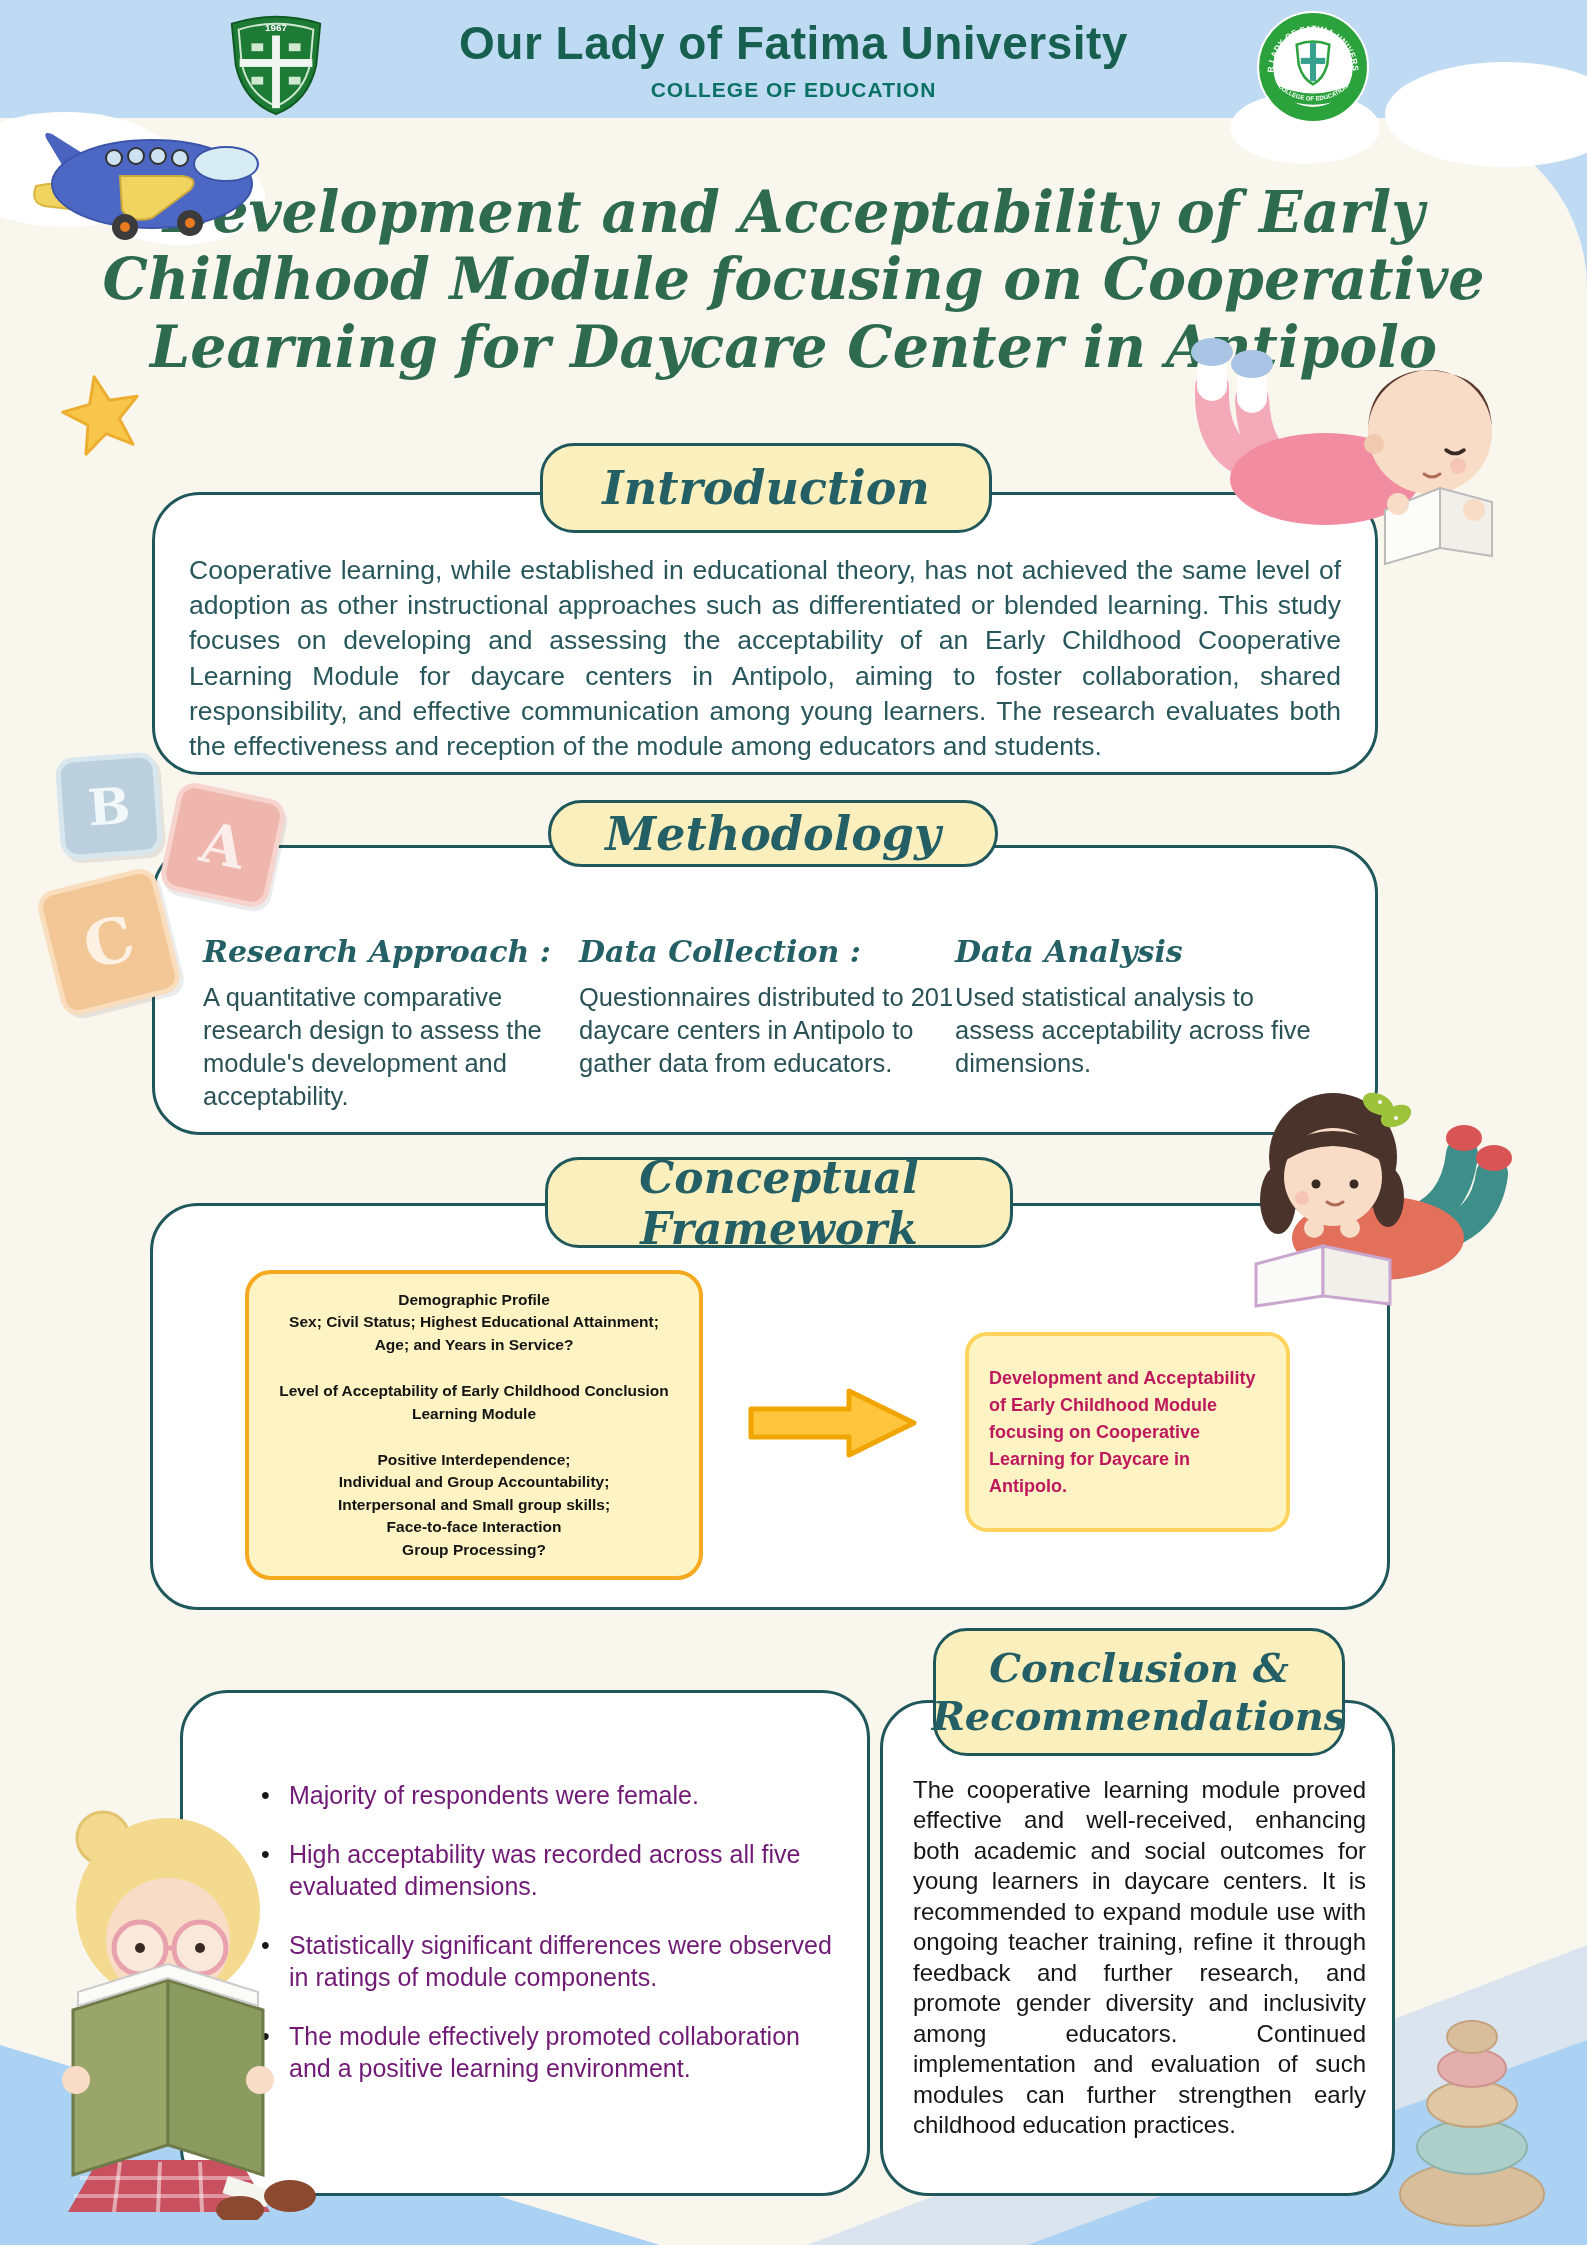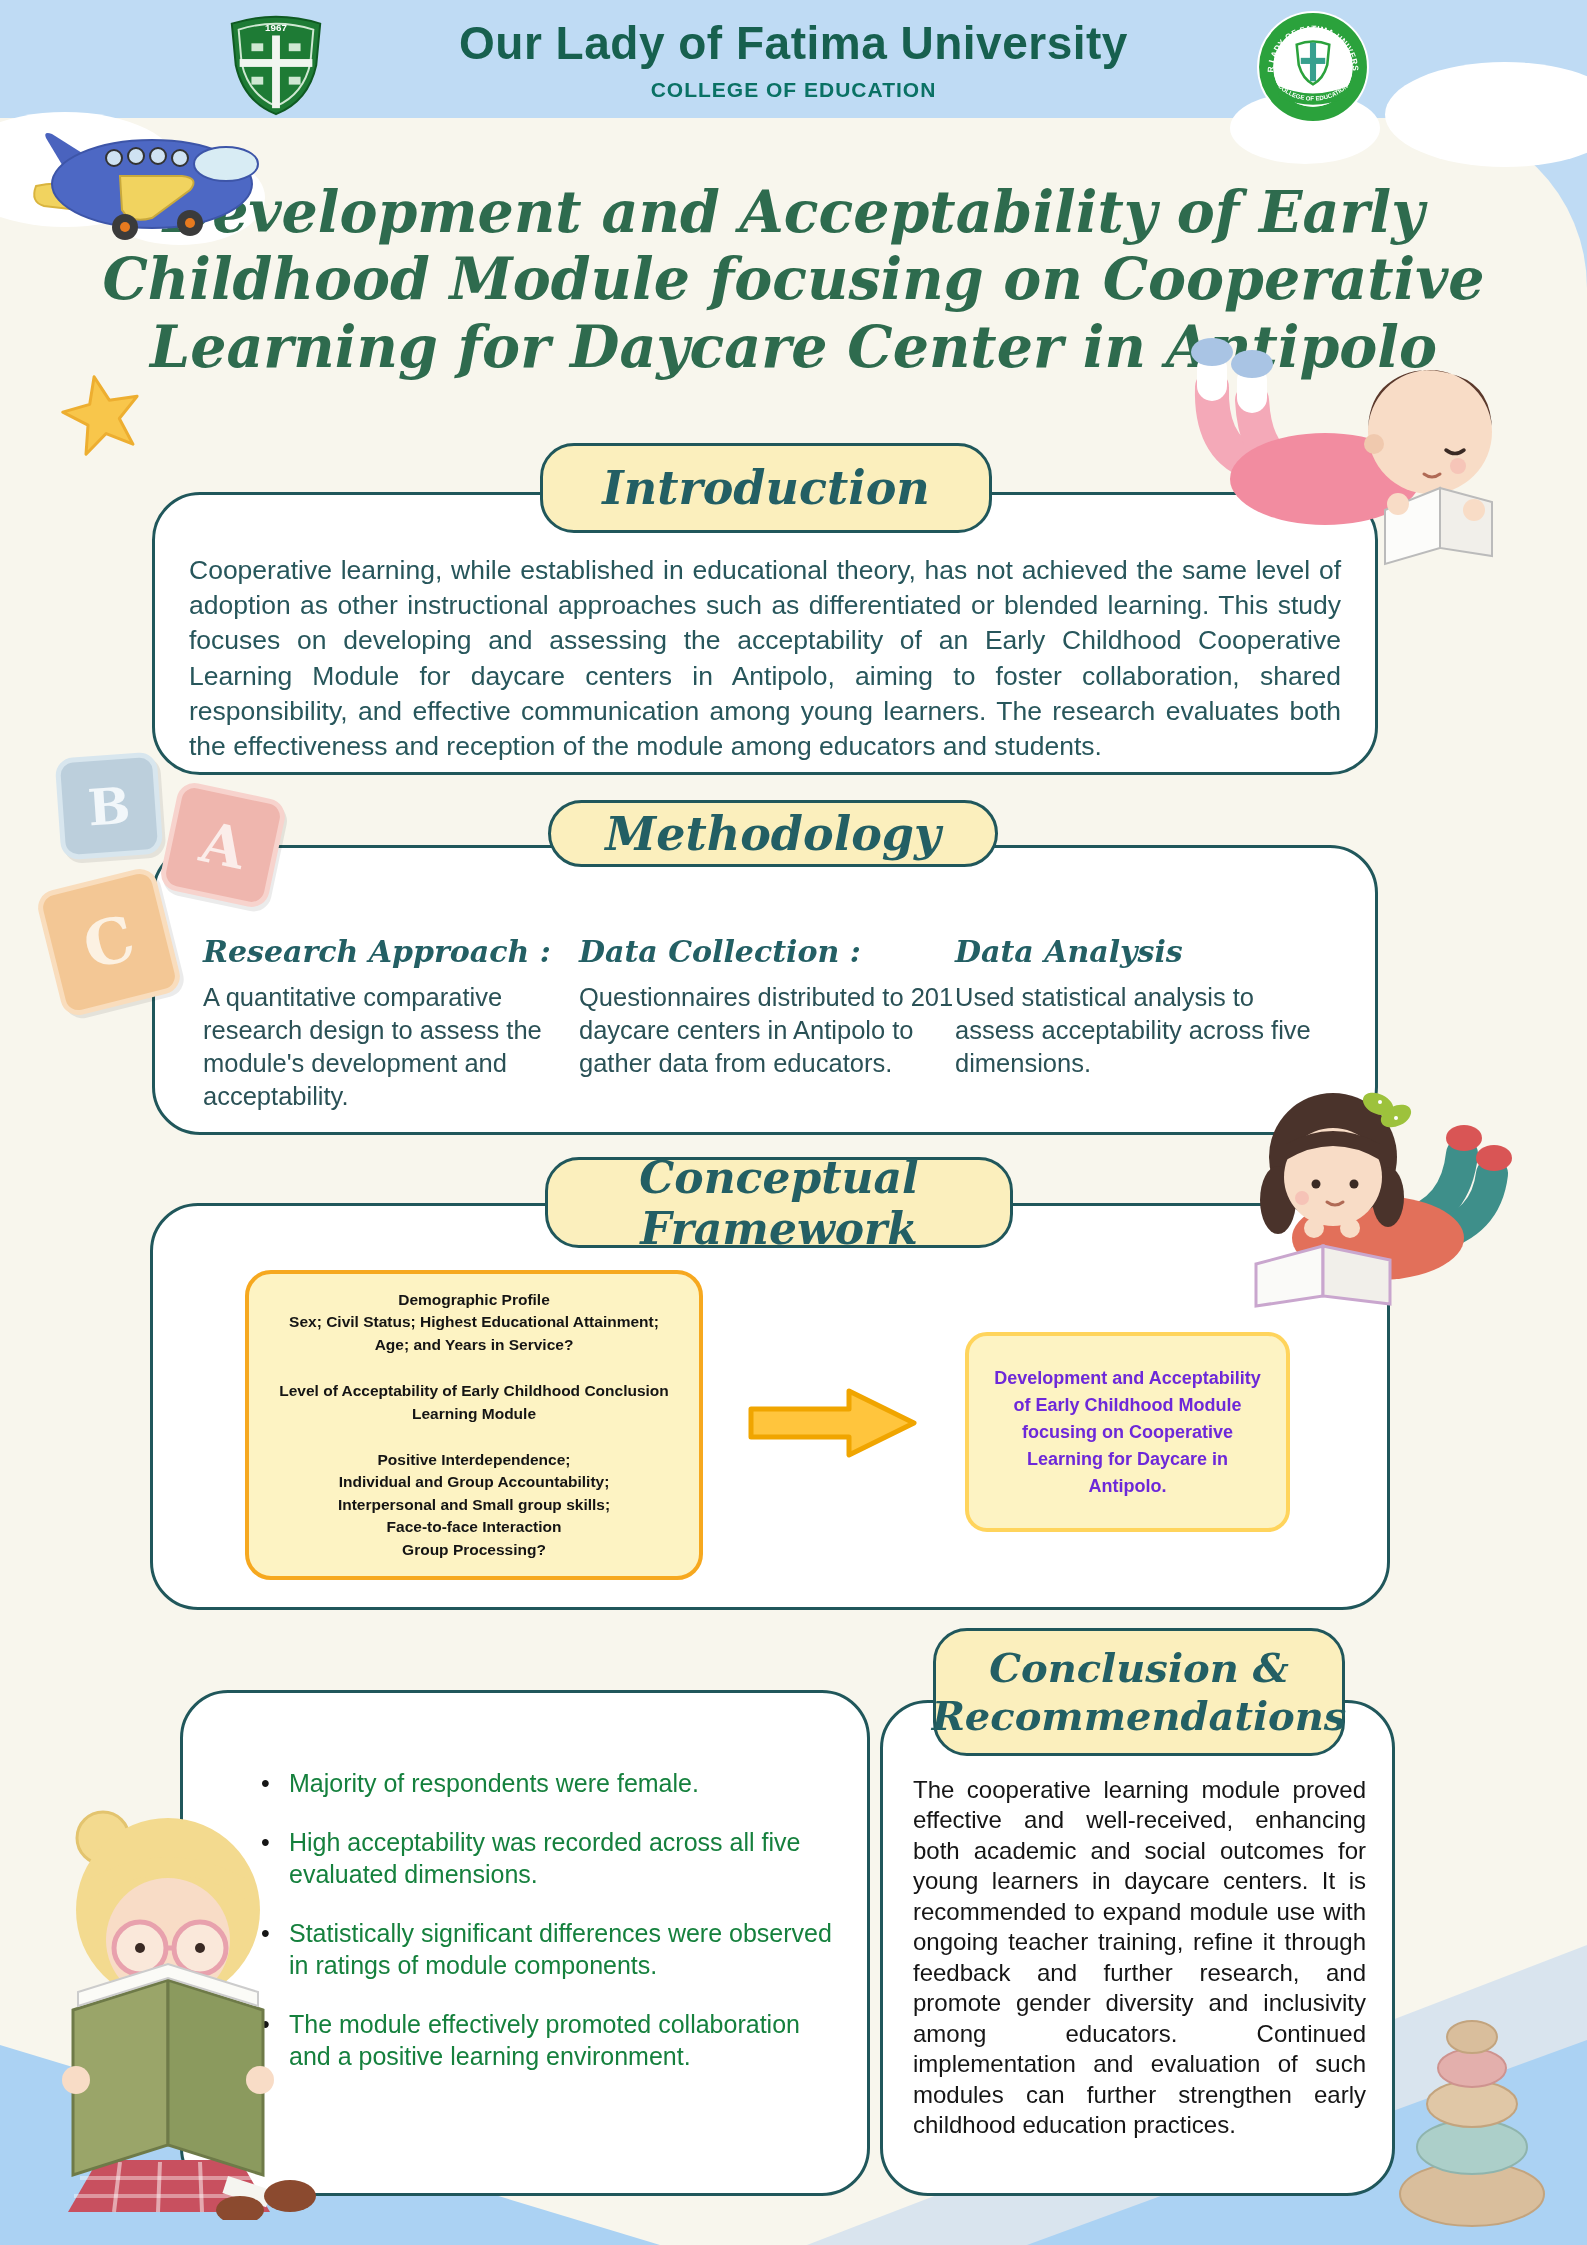--- a/index.html
+++ b/index.html
@@ -53,29 +53,29 @@
   .fw-box  { left:150px; top:1203px; width:1240px; height:407px; }
   .fw-pill { left:545px; top:1157px; width:468px; height:91px; font-size:44px; }
   .fw-input { position:absolute; left:245px; top:1270px; width:458px; height:310px; z-index:4;
               background:#FDF3C3; border:4px solid #F6A81F; border-radius:26px; box-sizing:border-box;
               display:flex; flex-direction:column; justify-content:center; text-align:center;
               padding:15px 22px; font-size:15.5px; line-height:1.45; color:#141414; font-weight:bold; }
   .fw-input p { margin:0 0 24px 0; white-space:pre-line; }
   .fw-input p:last-child { margin-bottom:0; }
   .fw-output { position:absolute; left:965px; top:1332px; width:325px; height:200px; z-index:4;
                background:#FDF3C3; border:4px solid #FFD45C; border-radius:22px; box-sizing:border-box;
-               display:flex; align-items:center; justify-content:center; text-align:center;
-               padding:10px 20px; font-size:18px; line-height:1.5; color:#6d28d9; font-weight:bold; }
+               display:flex; align-items:center; justify-content:center; text-align:left;
+               padding:10px 20px; font-size:18px; line-height:1.5; color:#be185d; font-weight:bold; }
   .fw-arrow { position:absolute; left:745px; top:1384px; width:175px; height:78px; z-index:4; }
 
   .results-box  { left:180px; top:1690px; width:690px; height:506px; }
   .results-pill { left:287px; top:1645px; width:458px; height:88px; font-size:42px; }
   .results-list { margin:0; padding:74px 28px 0 76px; list-style:none; }
   .results-list li { position:relative; padding-left:30px; margin-bottom:27px;
-                     font-size:25px; line-height:1.28; color:#15803d; }
+                     font-size:25px; line-height:1.28; color:#701a75;margin-top:12px; }
   .results-list li::before { content:"•"; position:absolute; left:2px; top:0; color:#151515; }
 
   .concl-box  { left:880px; top:1700px; width:515px; height:496px; }
   .concl-pill { left:933px; top:1628px; width:412px; height:128px; font-size:40px; line-height:1.2; }
   .concl-body { margin:0; padding:72px 26px 0 30px; font-size:24px; line-height:1.27;
                 text-align:justify; color:#151515; }
 
   
   .deco { position:absolute; z-index:6; }
   .block { position:absolute; z-index:6; display:flex; align-items:center; justify-content:center;

